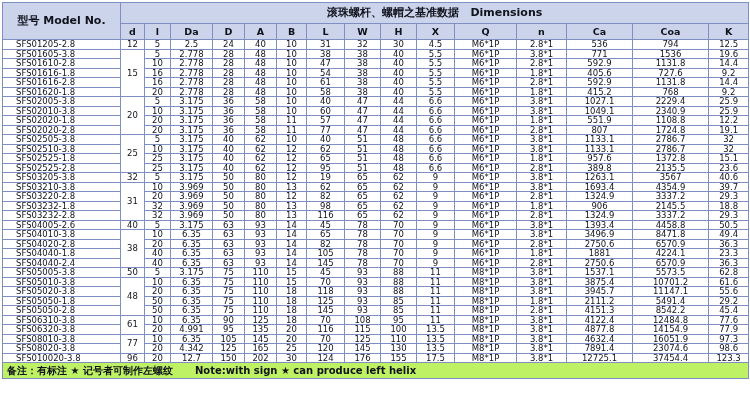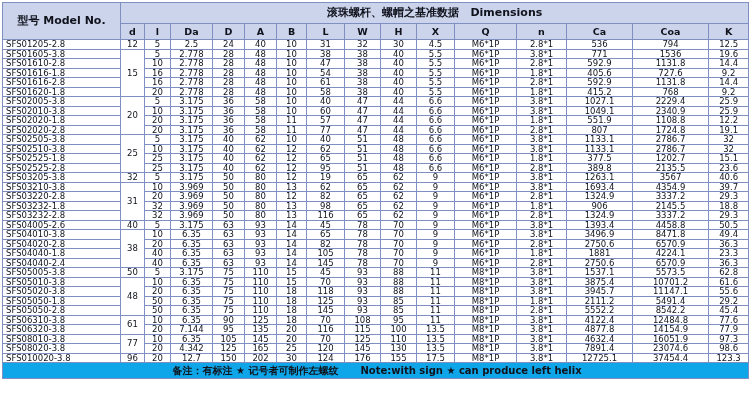--- a/index.html
+++ b/index.html
@@ -19,25 +19,25 @@
     padding:0 1px;text-align:center;vertical-align:middle;
     white-space:nowrap;overflow:hidden;
   }
   .spec thead tr.top th{
     height:20px;background:#ccd4ec;font-size:11px;font-weight:bold;line-height:20px;
   }
   .spec thead tr.cols th{
     height:16px;background:#ccd4ec;font-size:9.5px;font-weight:bold;
   }
   .spec tbody td{height:9px;background:#ffffff}
-  .spec tbody td.model{text-align:left;padding-left:3px}
+  .spec tbody td.model{text-align:left;padding-left:13px}
   .spec tbody td.dcol{background:#ffffff}
   .spec tfoot td.footer{
-    height:15px;text-align:center;font-weight:bold;font-size:10px;
-    padding-left:4px;background:#0ea5e9;line-height:15px;
+    height:15px;text-align:left;font-weight:bold;font-size:10px;
+    padding-left:4px;background:#bef264;line-height:15px;
   }
   .spec tfoot td.footer .sp{display:inline-block;width:22px}
 </style>
 </head>
 <body>
 
 <div class="page">
   <table class="spec">
     <colgroup>
       <col style="width:118px">
@@ -301,22 +301,22 @@
           <td>3.175</td>
           <td>40</td>
           <td>62</td>
           <td>12</td>
           <td>65</td>
           <td>51</td>
           <td>48</td>
           <td>6.6</td>
           <td>M6*1P</td>
           <td>1.8*1</td>
-          <td>377.5</td>
-          <td>1202.7</td>
+          <td>957.6</td>
+          <td>1372.8</td>
           <td>15.1</td>
         </tr>
         <tr>
           <td class="model">SFS02525-2.8</td>
           <td>25</td>
           <td>3.175</td>
           <td>40</td>
           <td>62</td>
           <td>12</td>
           <td>95</td>
@@ -579,21 +579,21 @@
           <td>6.35</td>
           <td>75</td>
           <td>110</td>
           <td>18</td>
           <td>145</td>
           <td>93</td>
           <td>85</td>
           <td>11</td>
           <td>M8*1P</td>
           <td>2.8*1</td>
-          <td>5552.2</td>
+          <td>4151.3</td>
           <td>8542.2</td>
           <td>45.4</td>
         </tr>
         <tr>
           <td class="model">SFS06310-3.8</td>
           <td class="dcol" rowspan="2">61</td>
           <td>10</td>
           <td>6.35</td>
           <td>90</td>
           <td>125</td>
@@ -604,21 +604,21 @@
           <td>11</td>
           <td>M8*1P</td>
           <td>3.8*1</td>
           <td>4122.4</td>
           <td>12484.8</td>
           <td>77.6</td>
         </tr>
         <tr>
           <td class="model">SFS06320-3.8</td>
           <td>20</td>
-          <td>7.144</td>
+          <td>4.991</td>
           <td>95</td>
           <td>135</td>
           <td>20</td>
           <td>116</td>
           <td>115</td>
           <td>100</td>
           <td>13.5</td>
           <td>M8*1P</td>
           <td>3.8*1</td>
           <td>4877.8</td>

